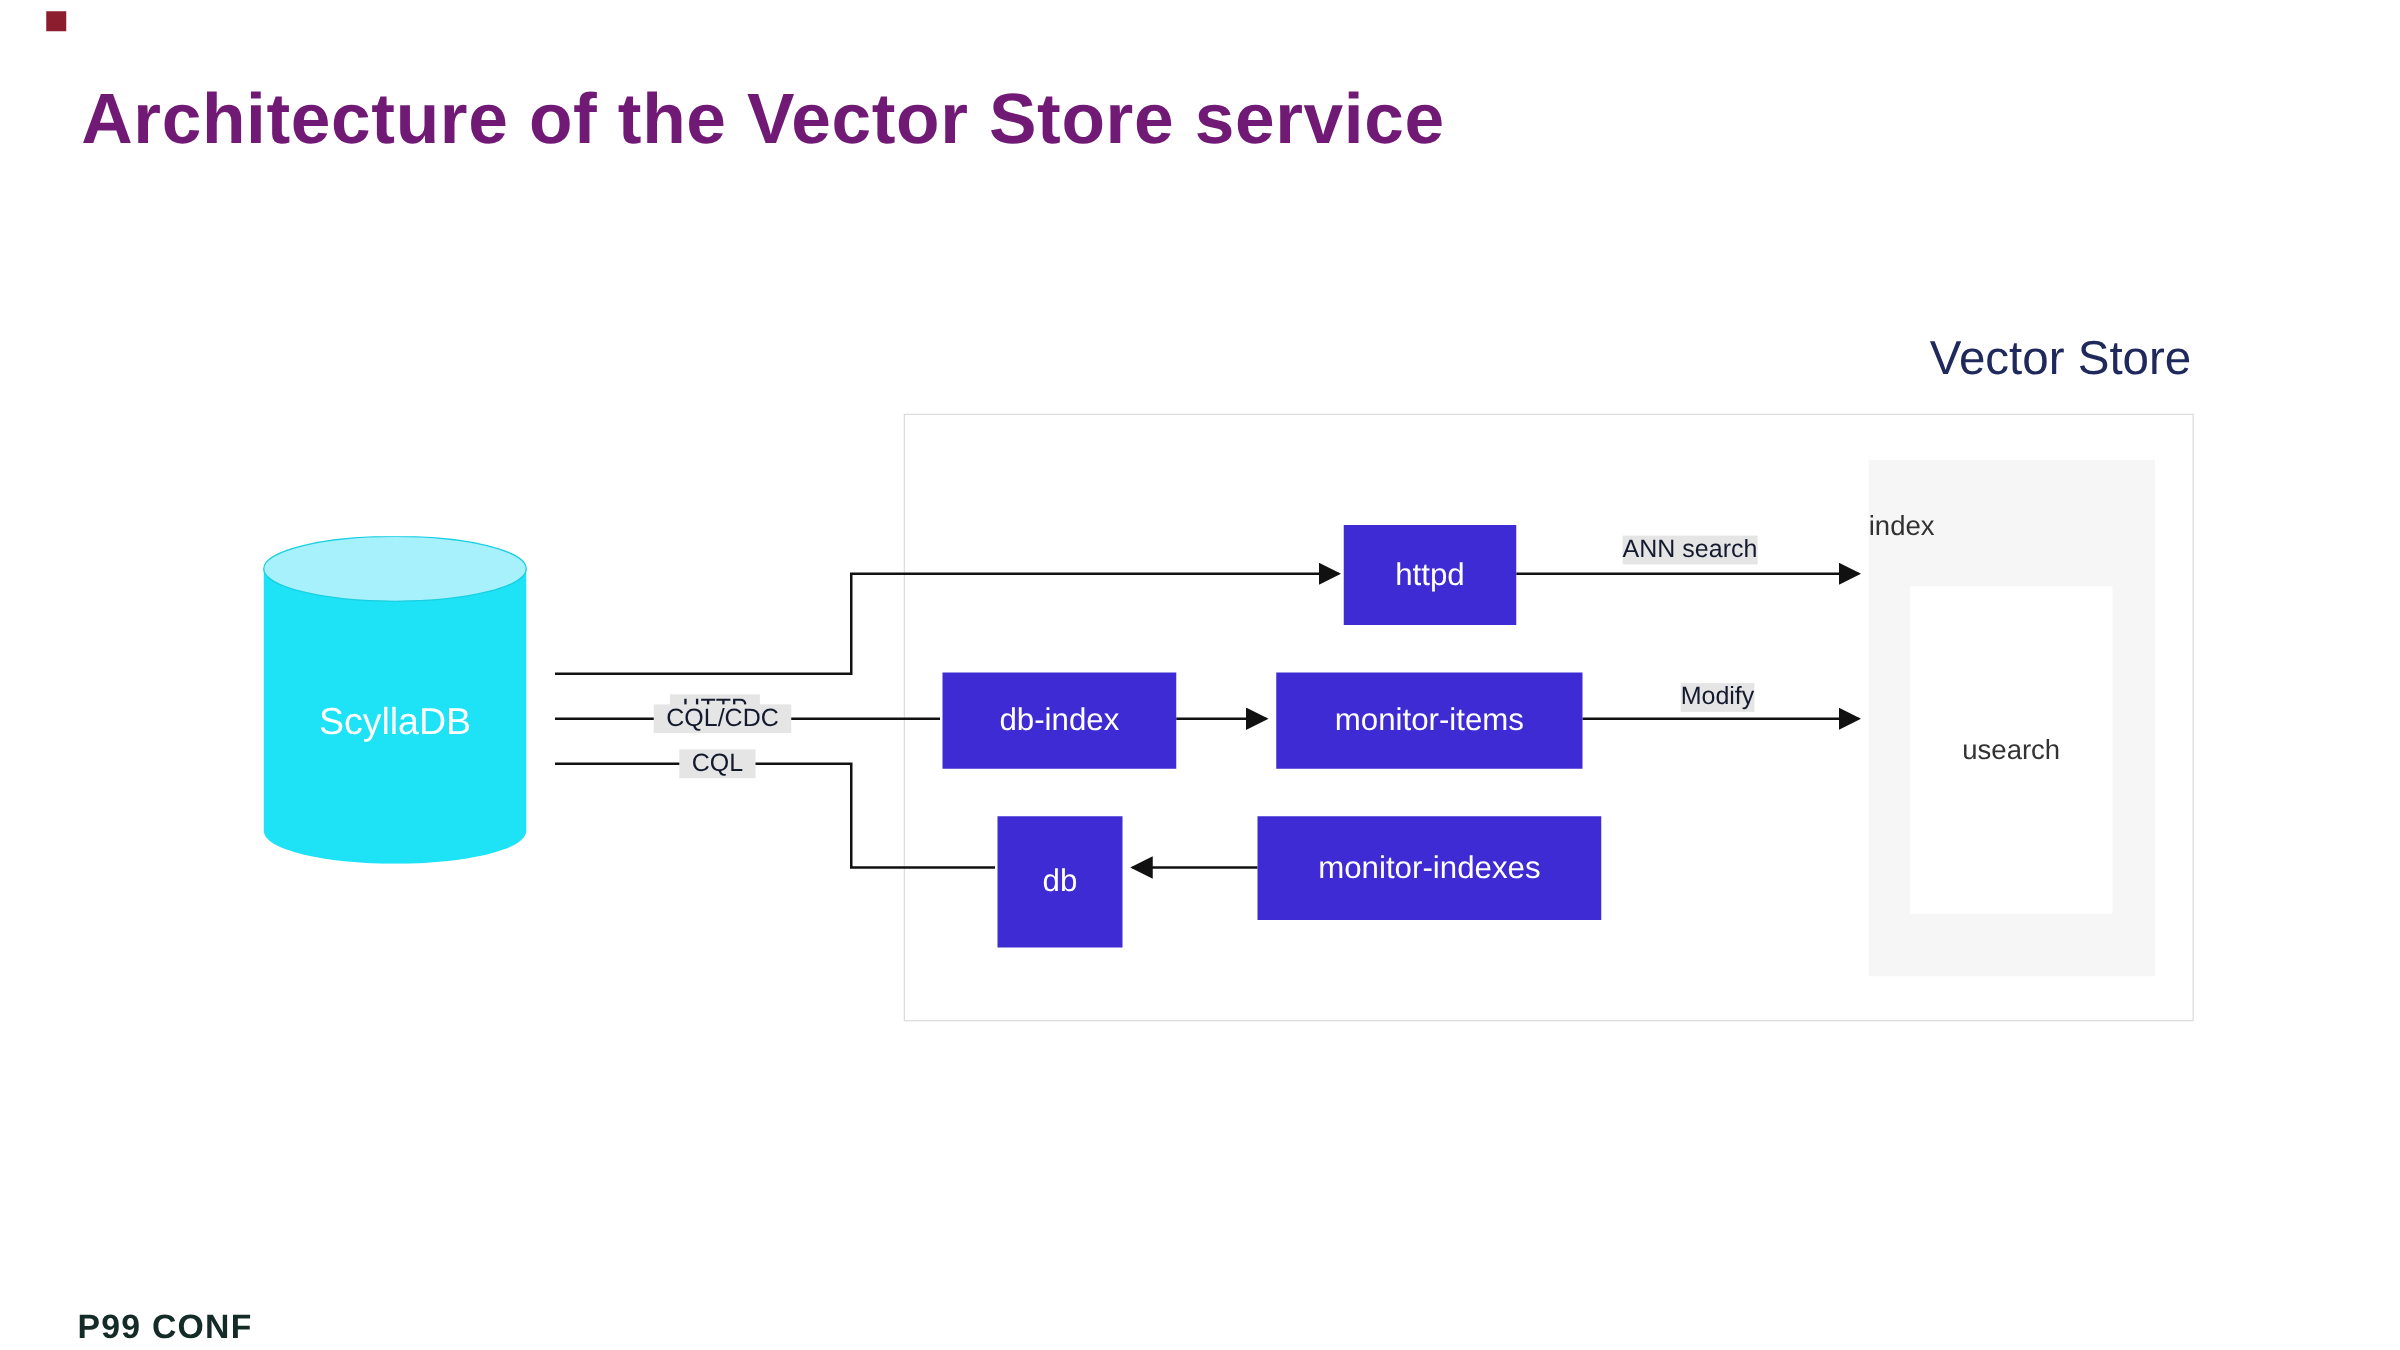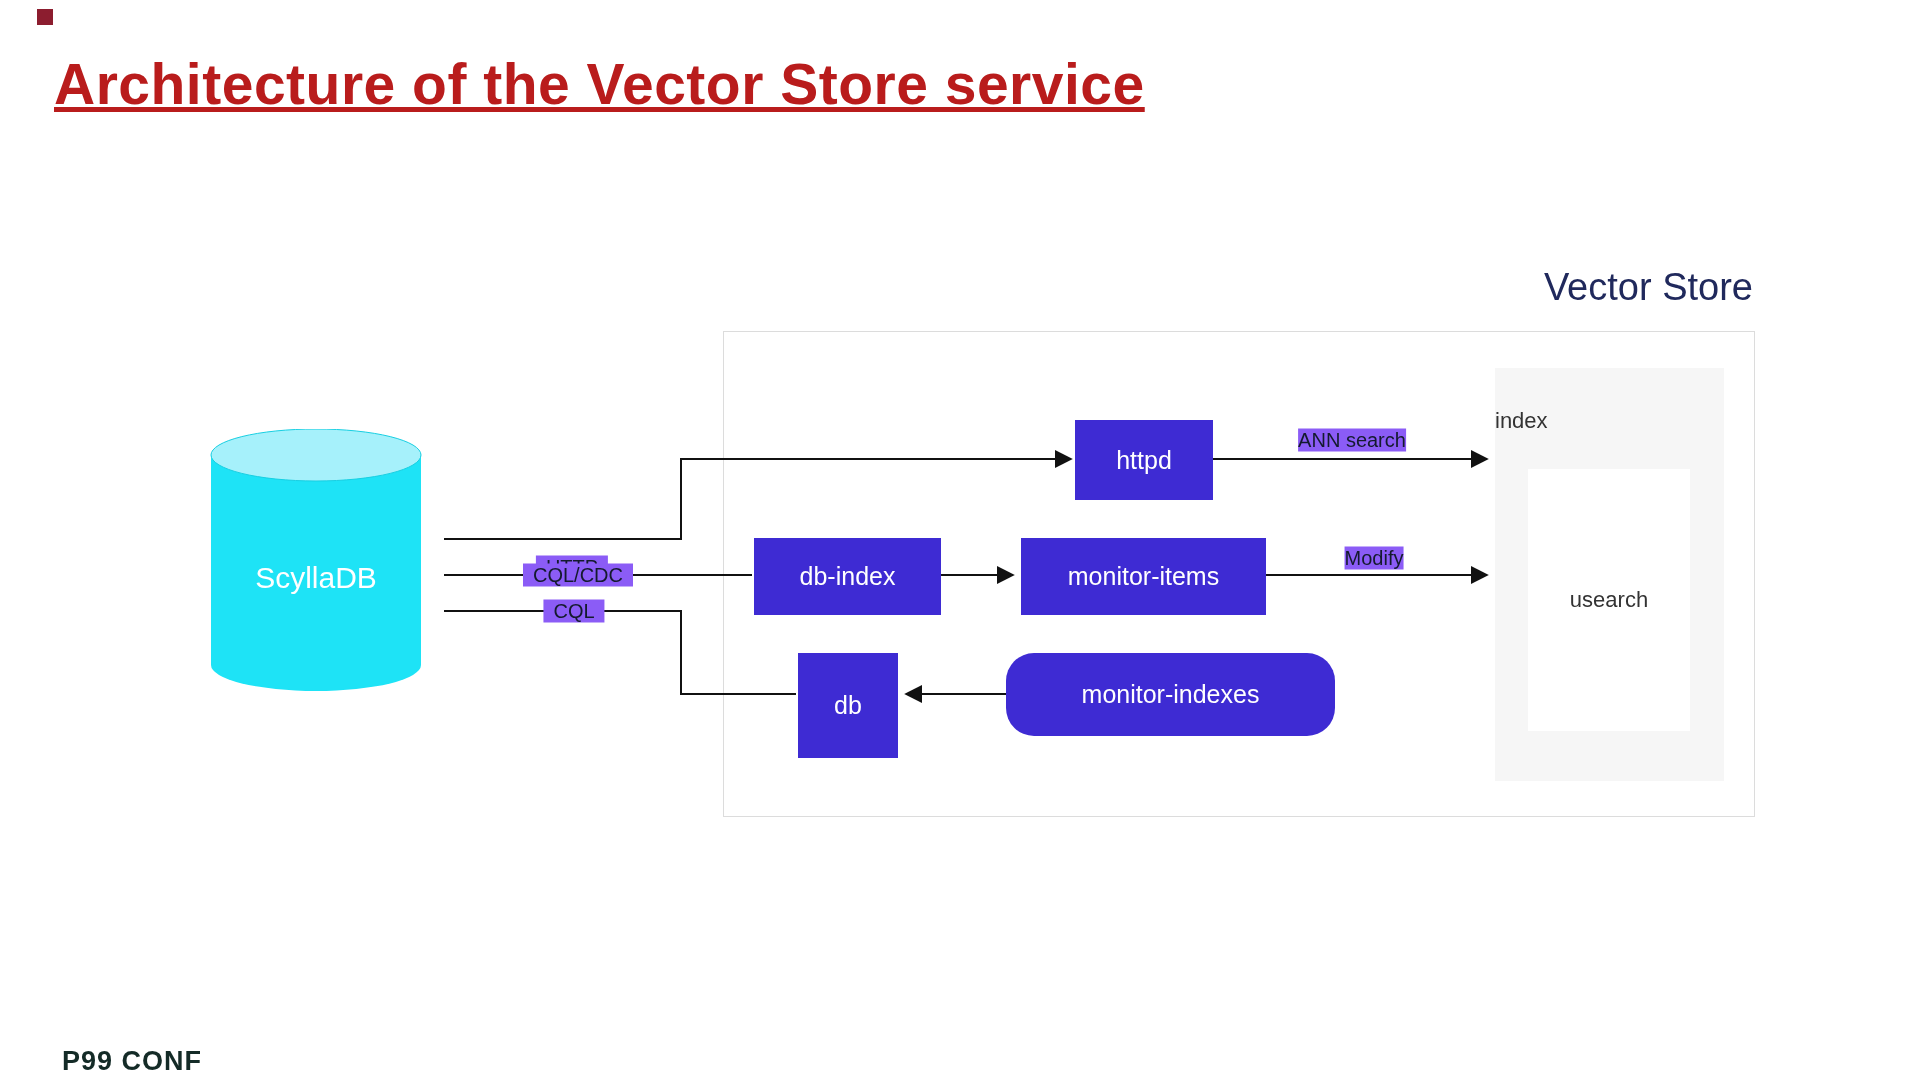--- a/index.html
+++ b/index.html
@@ -20,28 +20,27 @@
     left: 37px;
     top: 9px;
     width: 16px;
     height: 16px;
     background: #8c1d2f;
   }
   .title {
     position: absolute;
     left: 50px;
     top: 52px;
-    margin: 4px;
+    margin: 15px;
     font-size: 57px;
     font-weight: 700;
     letter-spacing: 0.5px;
-    color: #b91c1c;
+    color: #701a75;
     line-height: 1;
     white-space: nowrap;
-    text-decoration: underline;
   }
   .wires {
     position: absolute;
     left: 0;
     top: 0;
     width: 1920px;
     height: 1080px;
     pointer-events: none;
   }
   
@@ -90,21 +89,21 @@
     display: flex;
     align-items: center;
     justify-content: center;
     font-size: 25px;
     white-space: nowrap;
   }
   .node-httpd            { left: 1075px; top: 420px; width: 138px; height: 80px; }
   .node-db-index         { left: 754px;  top: 538px; width: 187px; height: 77px; }
   .node-monitor-items    { left: 1021px; top: 538px; width: 245px; height: 77px; }
   .node-db               { left: 798px;  top: 653px; width: 100px; height: 105px; }
-  .node-monitor-indexes  { left: 1006px; top: 653px; width: 329px; height: 83px; border-radius: 28px; }
+  .node-monitor-indexes  { left: 1006px; top: 653px; width: 275px; height: 83px; }
   
   .index-panel {
     position: absolute;
     left: 1495px;
     top: 368px;
     width: 229px;
     height: 413px;
     background: #f6f6f6;
   }
   .index-panel-label {
@@ -131,21 +130,21 @@
     font-size: 22px;
     color: #333333;
   }
   
   .edge-label {
     position: absolute;
     transform: translate(-50%, -50%);
     font-size: 20px;
     color: #141a2e;
     white-space: nowrap;
-    background: #8b5cf6;
+    background: #e5e5e5;
   }
   .edge-label.inline { padding: 0 10px; }
   
   .footer-logo {
     position: absolute;
     left: 62px;
     top: 1046px;
     font-size: 27px;
     font-weight: 700;
     letter-spacing: 1px;

